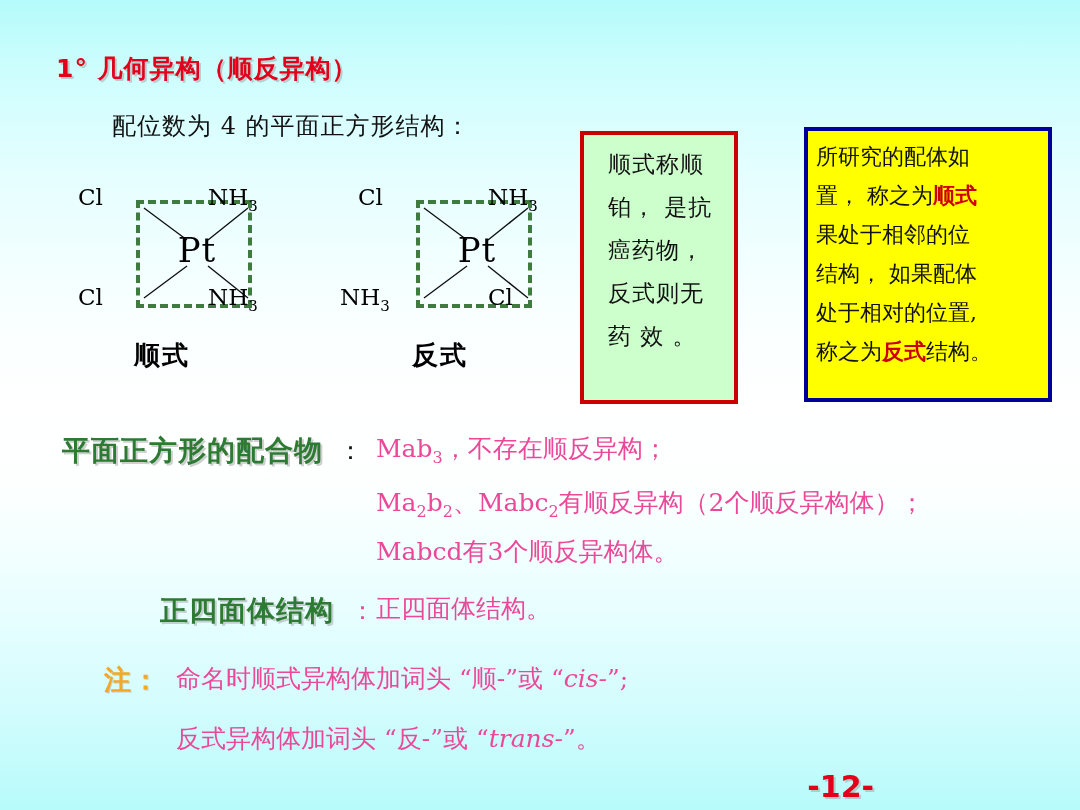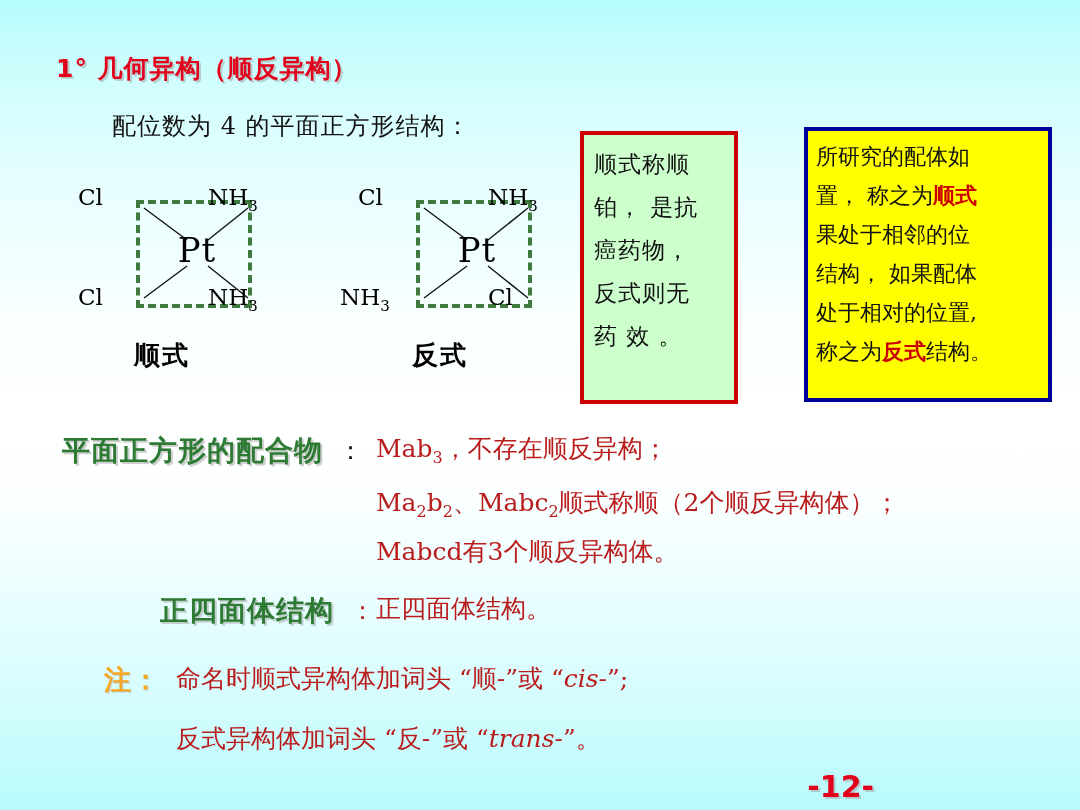--- a/index.html
+++ b/index.html
@@ -57,21 +57,21 @@
     position:absolute;font-size:26px;font-weight:bold;color:#000;
     font-family:"DejaVu Sans","Liberation Sans",sans-serif;
     letter-spacing:2px;white-space:nowrap;
   }
 
   
   .box{position:absolute;box-sizing:border-box;}
   #green-box{
     left:580px;top:131px;width:158px;height:273px;
     background:#ccffcc;border:4px solid #cc0000;
-    padding:8px 10px 0 10px;
+    padding:8px 10px 0 24px;
   }
   #green-box .ln{
     font-size:23px;color:#111;line-height:43px;white-space:nowrap;
     letter-spacing:1px;
   }
   #yellow-box{
     left:804px;top:127px;width:248px;height:275px;
     background:#ffff00;border:4px solid #000099;
     padding:6px 8px 16px 8px;
   }
@@ -82,21 +82,21 @@
   #yellow-box .hl{color:#cc0000;font-weight:bold;}
 
   
   .gl{
     position:absolute;
     font-family:"DejaVu Sans","Liberation Sans",sans-serif;
     font-size:28px;font-weight:bold;color:#2d7a33;
     text-shadow:2px 2px 0 rgba(160,160,160,.5);
     white-space:nowrap;letter-spacing:1px;
   }
-  .bt{position:absolute;font-size:25px;color:#b91c1c;white-space:nowrap;}
+  .bt{position:absolute;font-size:25px;color:#ec4899;white-space:nowrap;}
   .bt sub{font-size:16px;}
   .bt .it{font-style:italic;}
 
   #note-label{
     position:absolute;left:104px;top:662px;
     font-family:"DejaVu Sans","Liberation Sans",sans-serif;
     font-size:27px;font-weight:bold;color:#f5a623;
     text-shadow:1px 1px 0 rgba(170,170,170,.5);
     letter-spacing:1px;white-space:nowrap;
   }
@@ -162,21 +162,21 @@
     <div class="ln">结构， 如果配体</div>
     <div class="ln">处于相对的位置,</div>
     <div class="ln"><span>称之为</span><span class="hl">反式</span><span>结构。</span></div>
   </div>
 
   <div class="gl" style="left:62px;top:432px;"><span>平面正方形的配合物</span></div>
   <div class="bt" style="left:338px;top:434px;color:#111;font-size:25px;">：</div>
 
   <div class="bt" style="left:376px;top:432px;"><span>Mab</span><sub>3</sub><span>，不存在顺反异构；</span></div>
 
-  <div class="bt" style="left:376px;top:486px;"><span>Ma</span><sub>2</sub><span>b</span><sub>2</sub><span>、Mabc</span><sub>2</sub><span>顺式称顺（2个顺反异构体）；</span></div>
+  <div class="bt" style="left:376px;top:486px;"><span>Ma</span><sub>2</sub><span>b</span><sub>2</sub><span>、Mabc</span><sub>2</sub><span>有顺反异构（2个顺反异构体）；</span></div>
 
   <div class="bt" style="left:376px;top:535px;">Mabcd有3个顺反异构体。</div>
 
   <div class="gl" style="left:160px;top:592px;"><span>正四面体结构</span></div>
   <div class="bt" style="left:350px;top:594px;">：</div>
   <div class="bt" style="left:376px;top:592px;">正四面体结构。</div>
 
   <div id="note-label">注：</div>
   <div class="bt" style="left:176px;top:662px;"><span>命名时顺式异构体加词头 “顺-”或 “</span><span class="it">cis-</span><span>”;</span></div>
   <div class="bt" style="left:176px;top:722px;"><span>反式异构体加词头 “反-”或 “</span><span class="it">trans-</span><span>”。</span></div>

